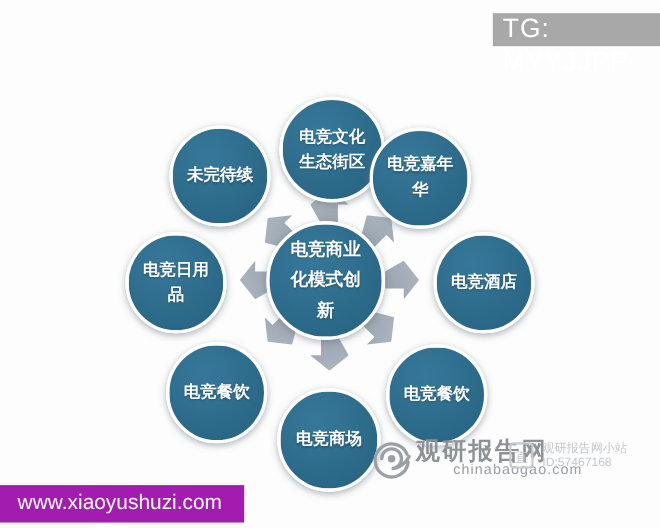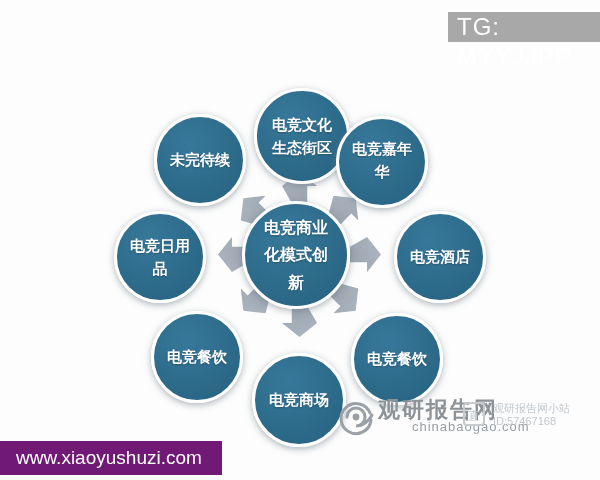--- a/index.html
+++ b/index.html
@@ -13,21 +13,21 @@
     font-family:"Liberation Serif","DejaVu Serif",serif;
     font-weight:bold;font-size:18px;color:#1a1a1a;letter-spacing:1px;
   }
   .tg-box{
     position:absolute;right:0;top:12px;width:152px;height:30px;
     background:#a8a8a8;color:#ffffff;font-size:24px;line-height:30px;
     padding-left:9px;box-sizing:border-box;letter-spacing:1px;
   }
   .bottom-bar{
     position:absolute;left:0;top:441px;width:222px;height:34px;
-    background:#701a75;color:#ffffff;font-size:19px;line-height:34px;
+    background:#a21caf;color:#ffffff;font-size:19px;line-height:34px;
     padding-left:16px;box-sizing:border-box;
   }
   .node{
     position:absolute;border-radius:50%;
     background:radial-gradient(circle at 38% 30%, #37789a 0%, #2b6887 70%, #275f7c 100%);
     border:3px solid #ffffff;
     box-shadow:0 2px 7px rgba(105,118,130,.55);
     display:flex;align-items:center;justify-content:center;
     box-sizing:border-box;
   }

